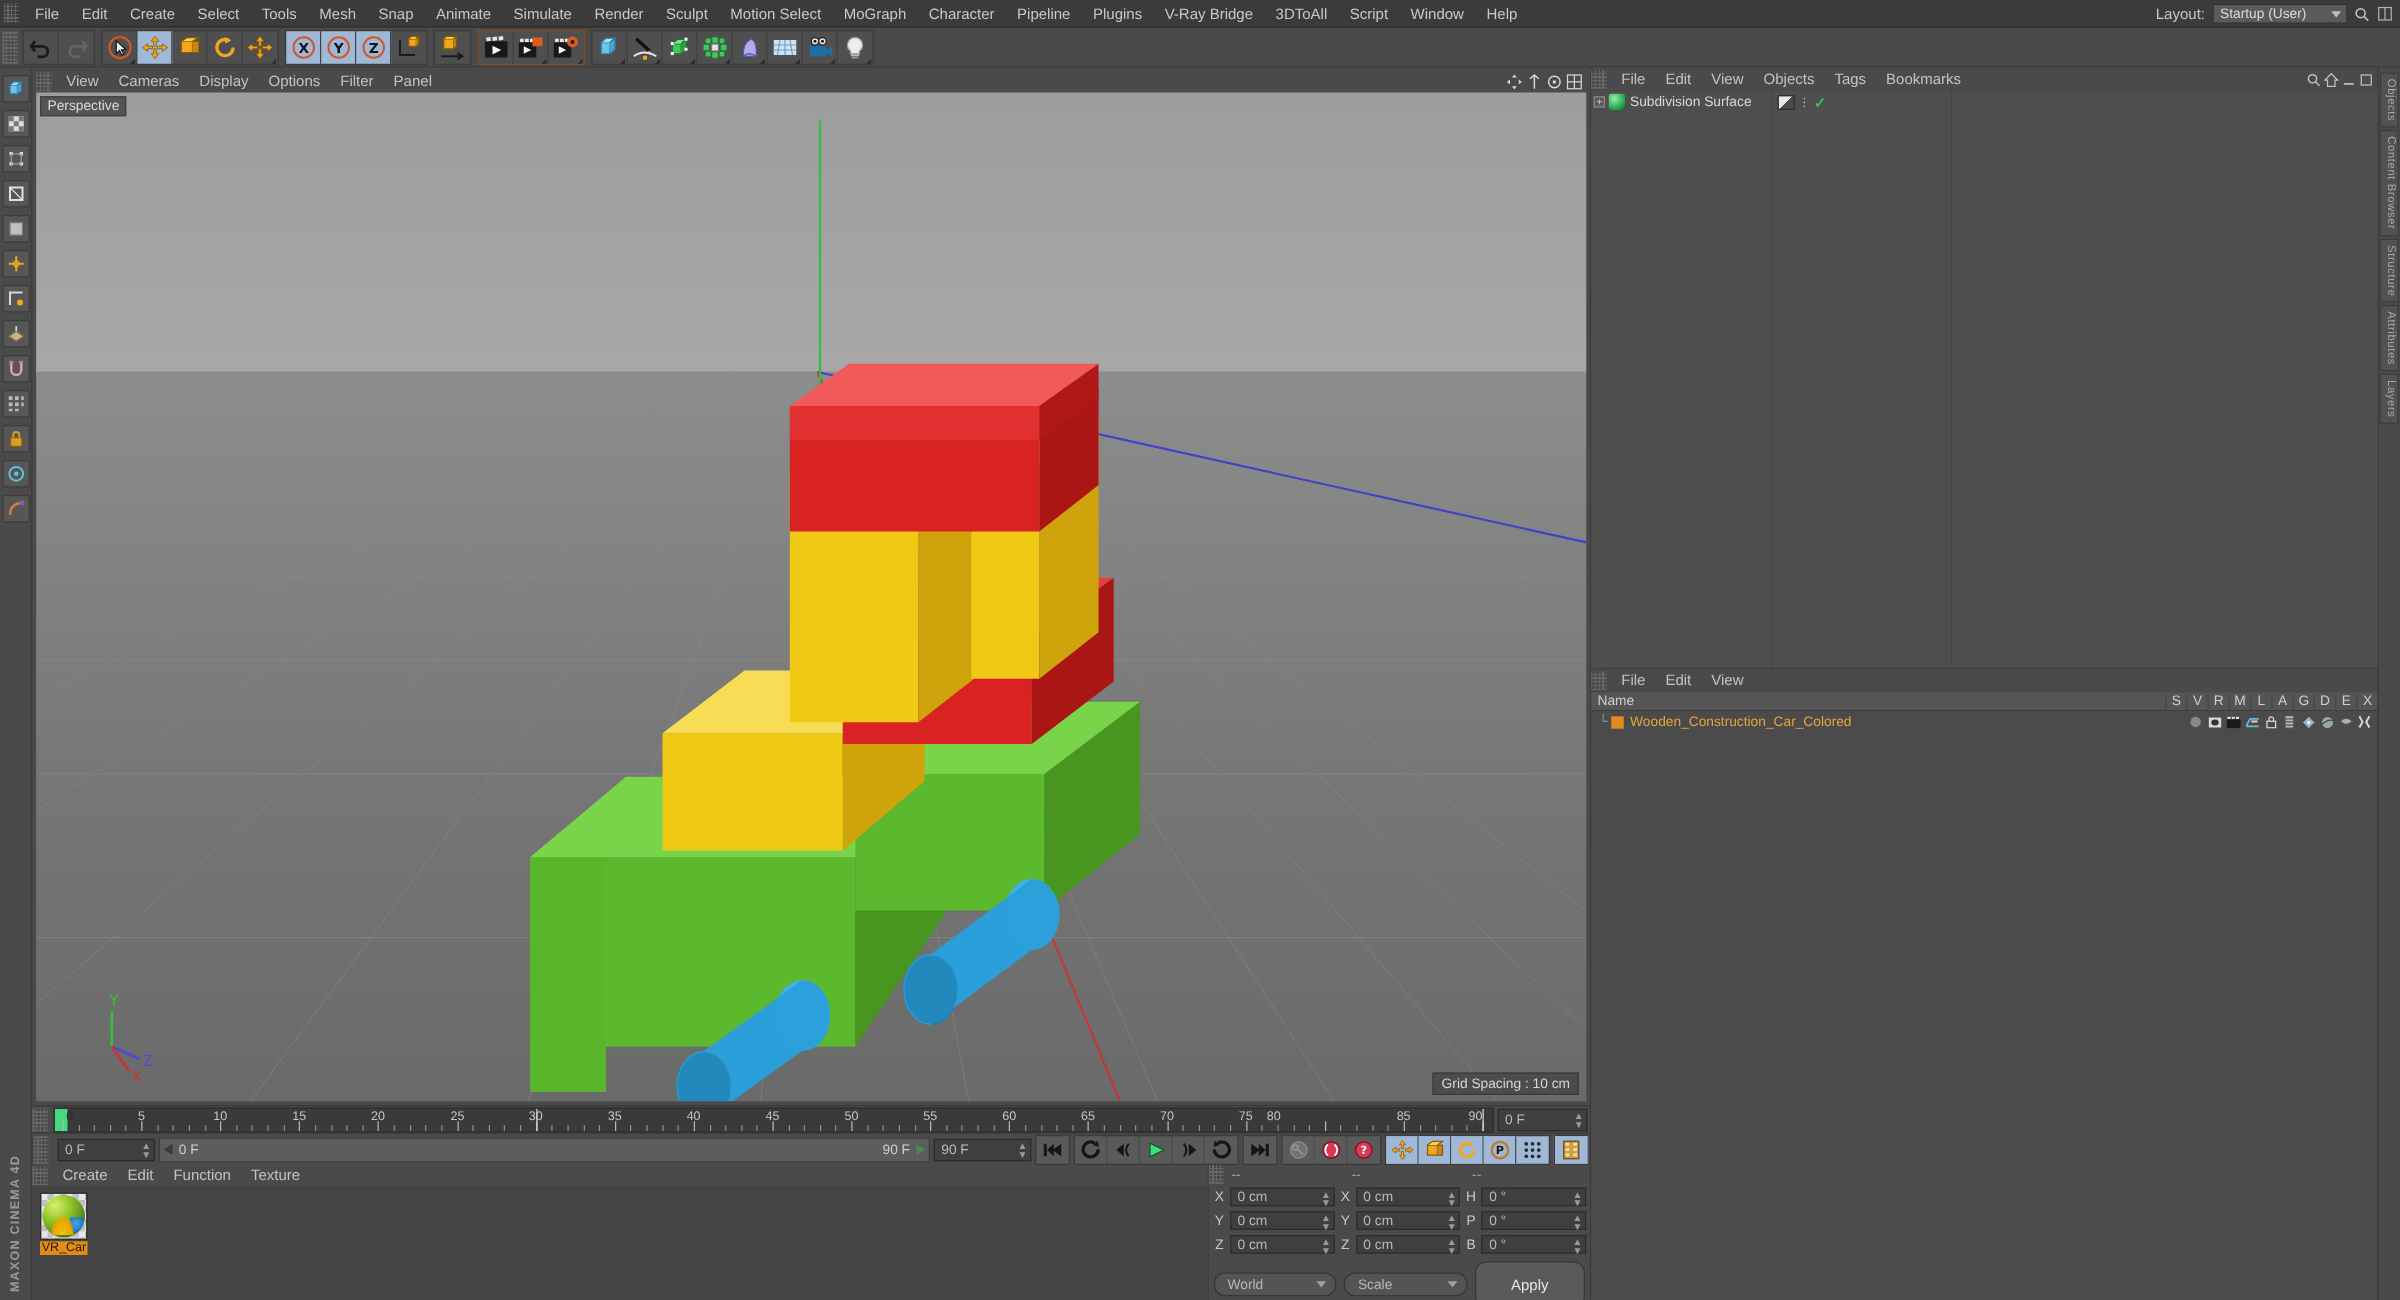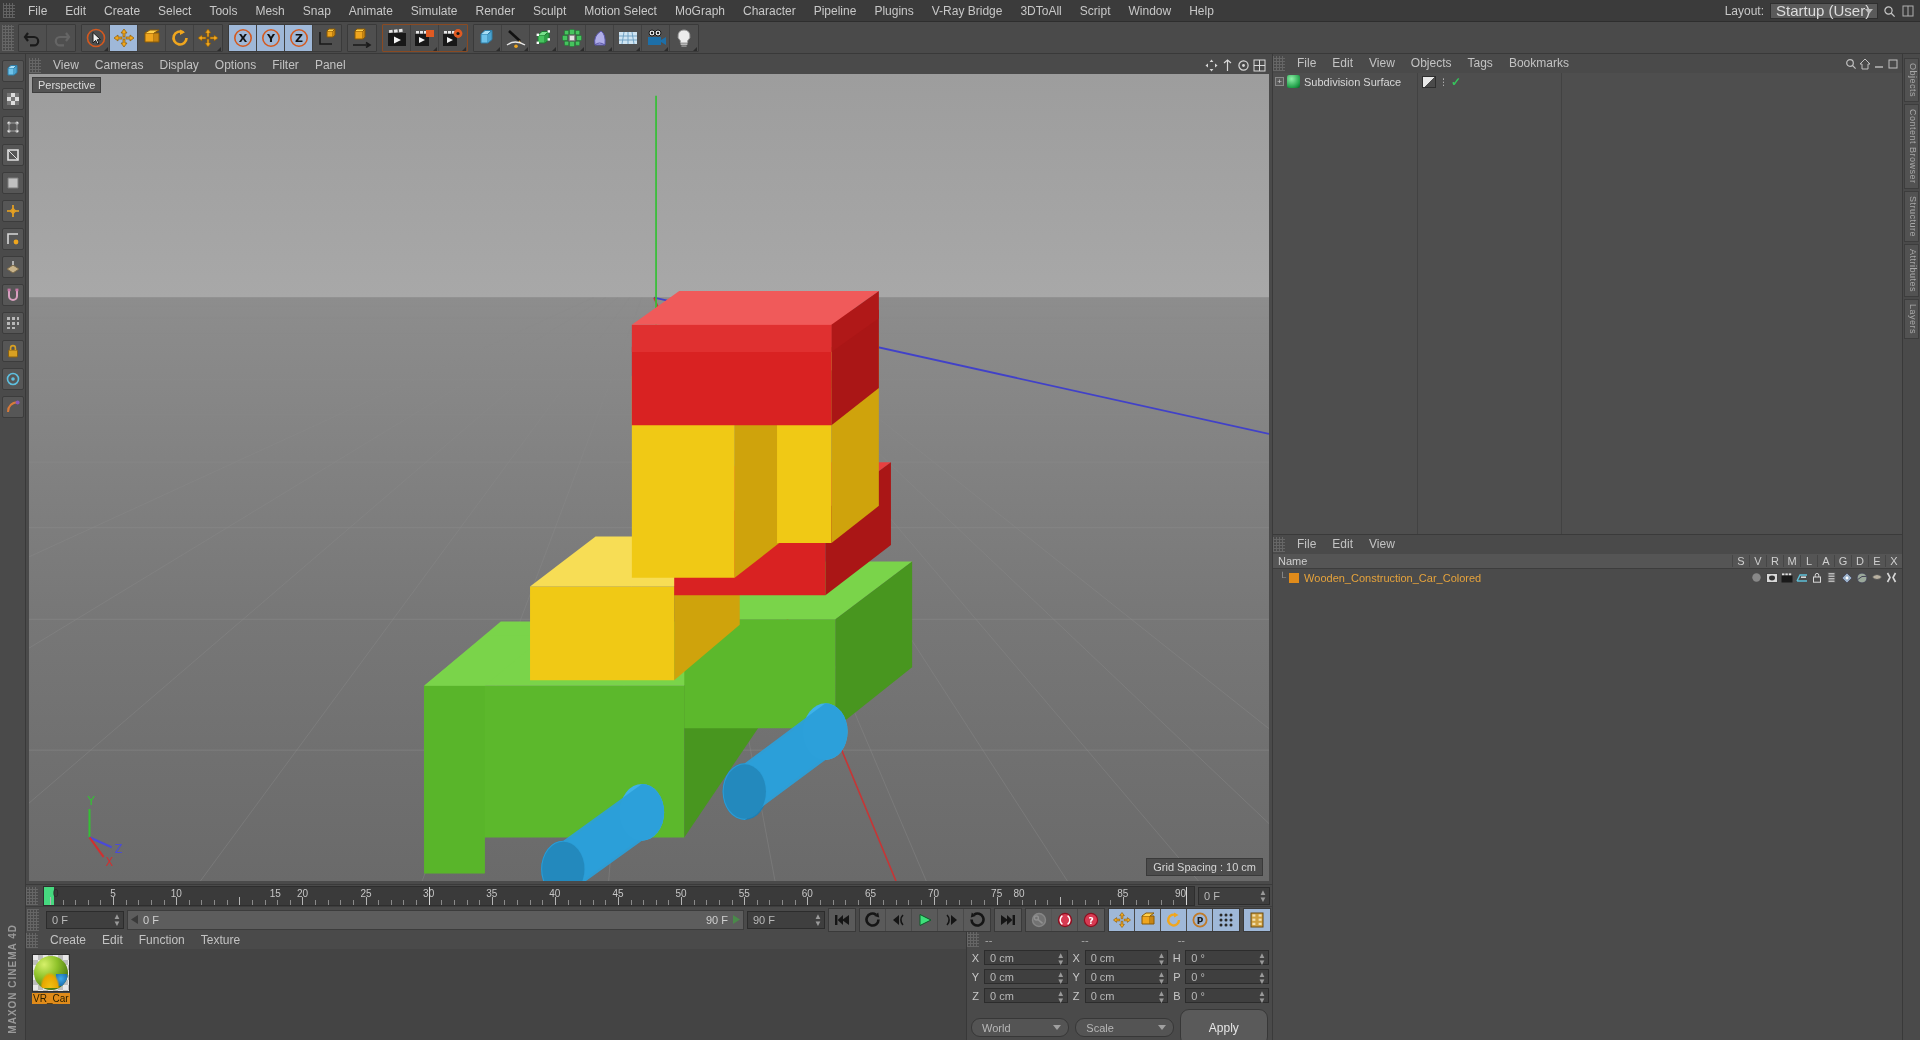--- a/index.html
+++ b/index.html
@@ -30,21 +30,21 @@
   
   .menubar {
     height:22px; background:#3b3b3b; display:flex; align-items:center;
     flex:0 0 22px; border-bottom:1px solid #2e2e2e; position:relative;
   }
   .menu-item { padding:0 9px; height:22px; line-height:22px; color:#c8c8c8; font-size:12px; white-space:nowrap;}
   .menubar .right { position:absolute; right:0; top:0; height:22px; display:flex; align-items:center; padding-right:4px; }
   .layout-label { color:#c8c8c8; margin-right:6px; font-size:12px; }
   .layout-select {
     width:108px; height:16px; background:#5a5a5a; border:1px solid #2f2f2f;
-    color:#dcdcdc; font-size:15px; padding-left:5px; line-height:14px;
+    color:#dcdcdc; font-size:11px; padding-left:5px; line-height:14px;
     display:flex; align-items:center; position:relative;
   }
   .layout-select .caret { position:absolute; right:4px; width:0;height:0;
     border-left:4px solid transparent;border-right:4px solid transparent;border-top:5px solid #bdbdbd;}
   .mini-icon { width:16px; height:16px; margin-left:3px; display:flex;align-items:center;justify-content:center; }
 
   
   .toolbar { height:32px; background:#4a4a4a; display:flex; align-items:center;
              flex:0 0 32px; padding-left:2px; border-bottom:1px solid #393939; }
   .tgroup { display:flex; align-items:center; background:#4f4f4f; border:1px solid #3a3a3a;
@@ -122,21 +122,21 @@
      background-size:10px 10px; background-position:0 0,5px 5px;
      display:flex;align-items:center;justify-content:center; position:relative;}
   .mat .ball{ width:34px;height:34px;border-radius:50%;
      background:
        radial-gradient(circle at 30% 25%, #d6f06a 0%, #8ec22a 38%, #4e7a12 75%, #2d4a08 100%);
      position:relative; overflow:hidden;}
   .mat .ball:after{ content:""; position:absolute; left:6px; bottom:2px; width:20px;height:16px;
      background:radial-gradient(ellipse at 50% 100%, #f2c315 0%, #e8a500 55%, transparent 70%);}
   .mat .ball:before{ content:""; position:absolute; right:0px; bottom:4px; width:12px;height:12px;
      background:radial-gradient(circle at 40% 40%, #3fa9e8 0%, #1d6fb0 70%, transparent 75%);}
-  .mat .name { background:#e08b1a; color:#2c2000; font-size:10px; text-align:left;
+  .mat .name { background:#e08b1a; color:#2c2000; font-size:10px; text-align:right;
                margin-top:1px; padding:0 1px; white-space:nowrap; overflow:hidden;}
 
   .coordman { width:305px; display:flex; flex-direction:column; background:#4a4a4a; }
   .cm-head { height:17px; display:flex; align-items:center; font-size:11px; color:#a8a8a8;}
   .cm-head span{ width:33%; text-align:left; padding-left:2px;}
   .cm-rows { padding:2px 3px 0 3px; }
   .cm-row { display:flex; align-items:center; height:17px; margin-bottom:2px; gap:3px;}
   .cm-row .ax { width:11px; color:#c9c9c9; font-size:11px; text-align:center; flex:0 0 11px;}
   .cm-row .f { flex:1; height:15px; }
   .cm-foot { display:flex; gap:6px; padding:3px 4px 0 4px; align-items:center;}
@@ -846,21 +846,21 @@
             <div class="tick" style="left: 1066.27px;"></div>
             <div class="tick tickmaj" style="left: 1078.89px;"></div>
             <div class="tick" style="left: 1091.51px;"></div>
             <div class="tick" style="left: 1104.13px;"></div>
             <div class="tick" style="left: 1116.76px;"></div>
             <div class="tick" style="left: 1129.38px;"></div>
             <div class="tick tickmaj" style="left: 1142px;"></div>
             <div class="lbl" style="left: 9px; transform: translateX(0px); color: rgb(42, 42, 42);">0</div>
             <div class="lbl" style="left: 69.1111px;">5</div>
             <div class="lbl" style="left: 132.222px;">10</div>
-            <div class="lbl" style="left: 195.333px; margin-left: 36px;">15</div>
+            <div class="lbl" style="left: 195.333px;">15</div>
             <div class="lbl" style="left: 258.444px;">20</div>
             <div class="lbl" style="left: 322px;">25</div>
             <div class="lbl" style="left: 384.667px;">30</div>
             <div class="lbl" style="left: 447.778px;">35</div>
             <div class="lbl" style="left: 510.889px;">40</div>
             <div class="lbl" style="left: 574px;">45</div>
             <div class="lbl" style="left: 637.111px;">50</div>
             <div class="lbl" style="left: 700.222px;">55</div>
             <div class="lbl" style="left: 763.333px;">60</div>
             <div class="lbl" style="left: 826.444px;">65</div>

